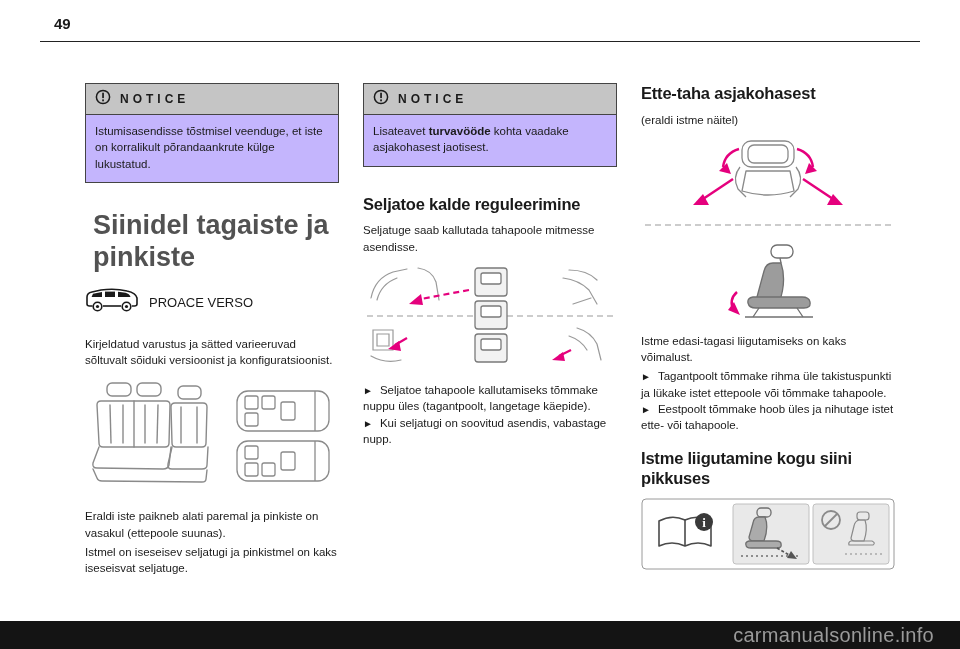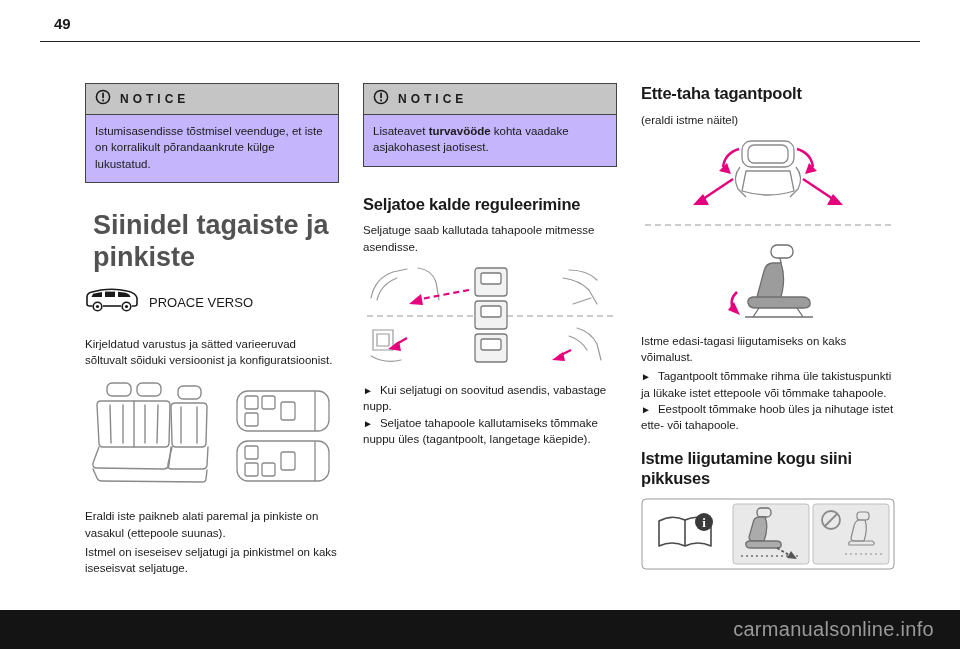--- a/index.html
+++ b/index.html
@@ -27,21 +27,21 @@
   .subnote{font-size:11.5px;line-height:1.4;margin:0 0 6px}
   .bullet{font-size:11.5px;line-height:1.42;margin:0}
   .bullet .marker{margin-right:7px;font-size:10px}
 
   .badge-row{display:flex;align-items:center;gap:10px;margin:2px 0 18px}
   .badge-label{font-size:13px;font-weight:400}
 
   .figure{margin:9px 0 13px;line-height:0}
   .figure svg{display:block}
 
-  .footer{position:absolute;left:0;bottom:0;width:960px;height:39px;background:#141414;
+  .footer{position:absolute;left:0;bottom:0;width:960px;height:28px;background:#141414;
     display:flex;align-items:center;justify-content:flex-end;padding-right:26px;box-sizing:border-box}
   .watermark{color:#9a9a9a;font-size:20px;letter-spacing:.3px}
 </style>
 </head>
 <body>
 
 <div class="page-number">49</div>
 <div class="header-rule"></div>
 
 <div class="columns">
@@ -178,30 +178,30 @@
         </g>
         <g fill="#e5007d" stroke="none">
           <polygon points="46,40 58,30 60,41"></polygon>
           <polygon points="25,85 36,77 38,87"></polygon>
           <polygon points="189,96 200,88 202,97"></polygon>
         </g>
       </svg>
     </div>
 
     <p class="bullet">
+      <span class="marker">►</span><span>Seljatoe tahapoole kallutamiseks tõmmake nuppu üles (tagantpoolt, langetage käepide).</span>
+    </p>
+    <p class="bullet">
       <span class="marker">►</span><span>Kui seljatugi on soovitud asendis, vabastage nupp.</span>
     </p>
-    <p class="bullet">
-      <span class="marker">►</span><span>Seljatoe tahapoole kallutamiseks tõmmake nuppu üles (tagantpoolt, langetage käepide).</span>
-    </p>
   </section>
 
   <section class="col col3">
 
-    <h2 class="h2">Ette-taha tagantpoolt</h2>
+    <h2 class="h2">Ette-taha asjakohasest</h2>
     <p class="subnote">(eraldi istme näitel)</p>
 
     <div class="figure">
       <svg width="254" height="92" viewBox="0 0 254 92">
         <g stroke="#8a8a8a" fill="none" stroke-width="1.3" stroke-linejoin="round">
           <rect x="101" y="4" width="52" height="26" rx="9"></rect>
           <rect x="107" y="8" width="40" height="18" rx="6"></rect>
           <path d="M99,30 q-8,10 -2,22 l8,8"></path>
           <path d="M155,30 q8,10 2,22 l-8,8"></path>
           <path d="M105,34 h44 l4,20 q-26,8 -52,0 z"></path>

